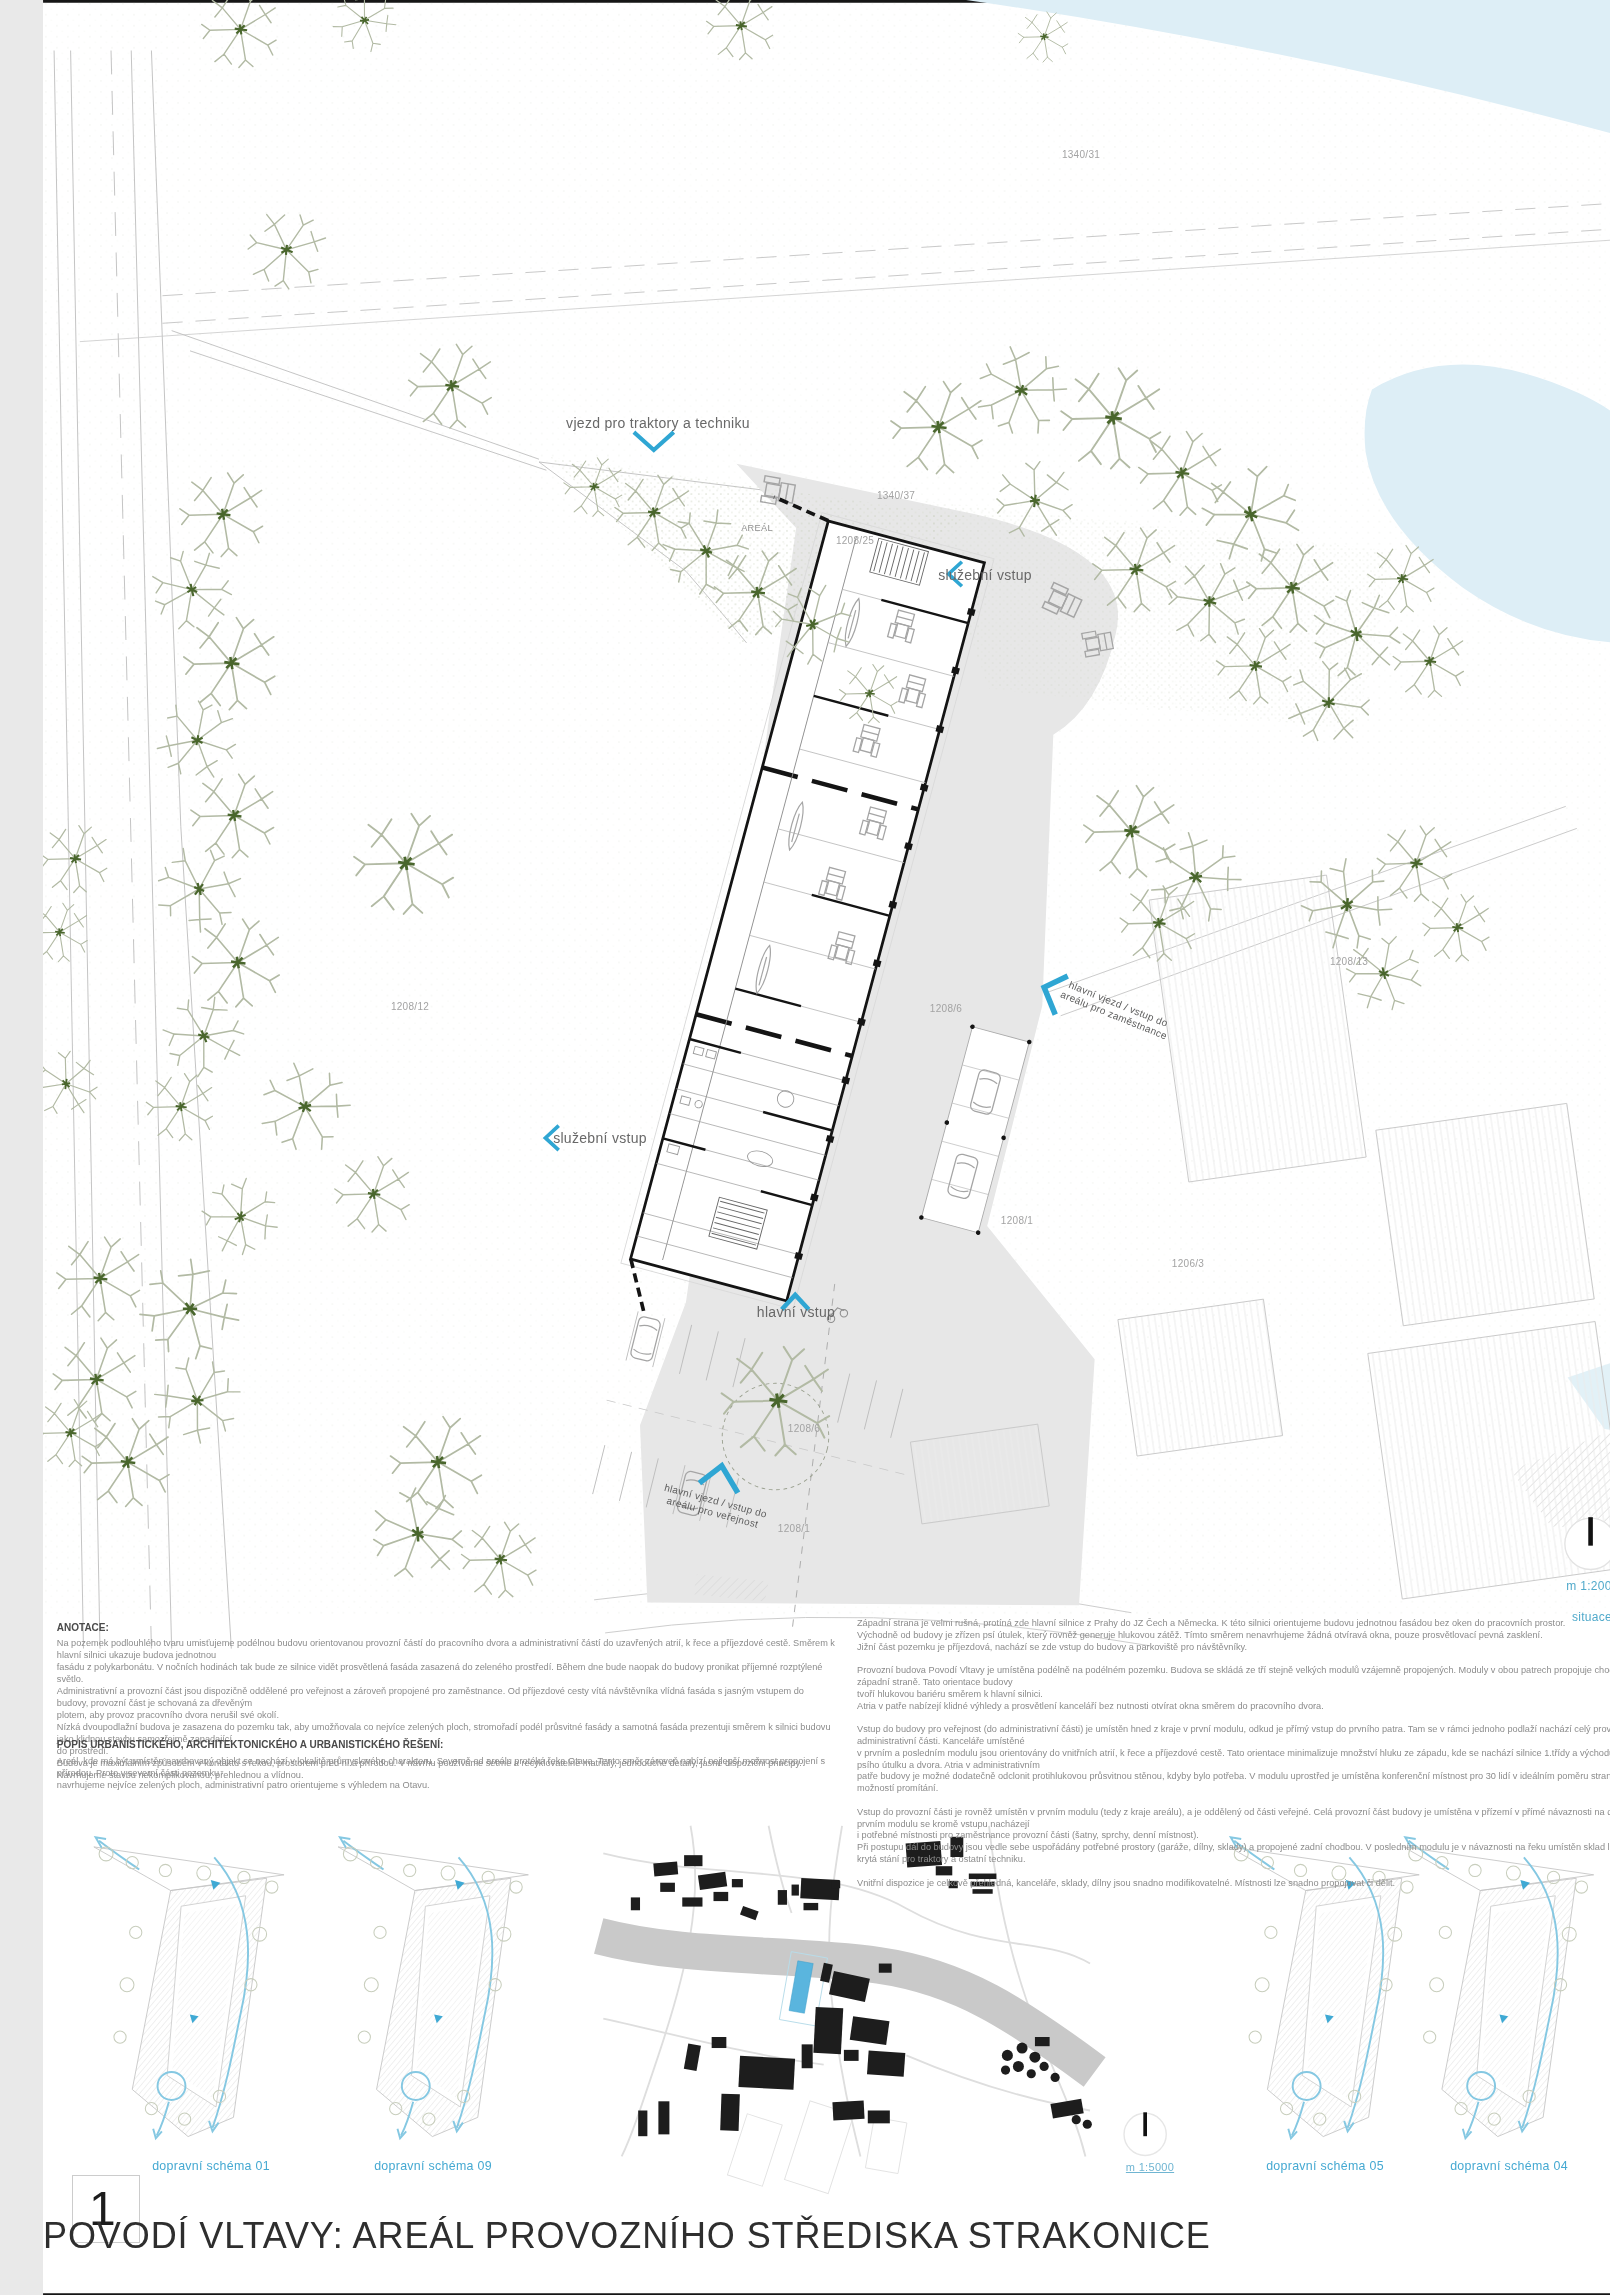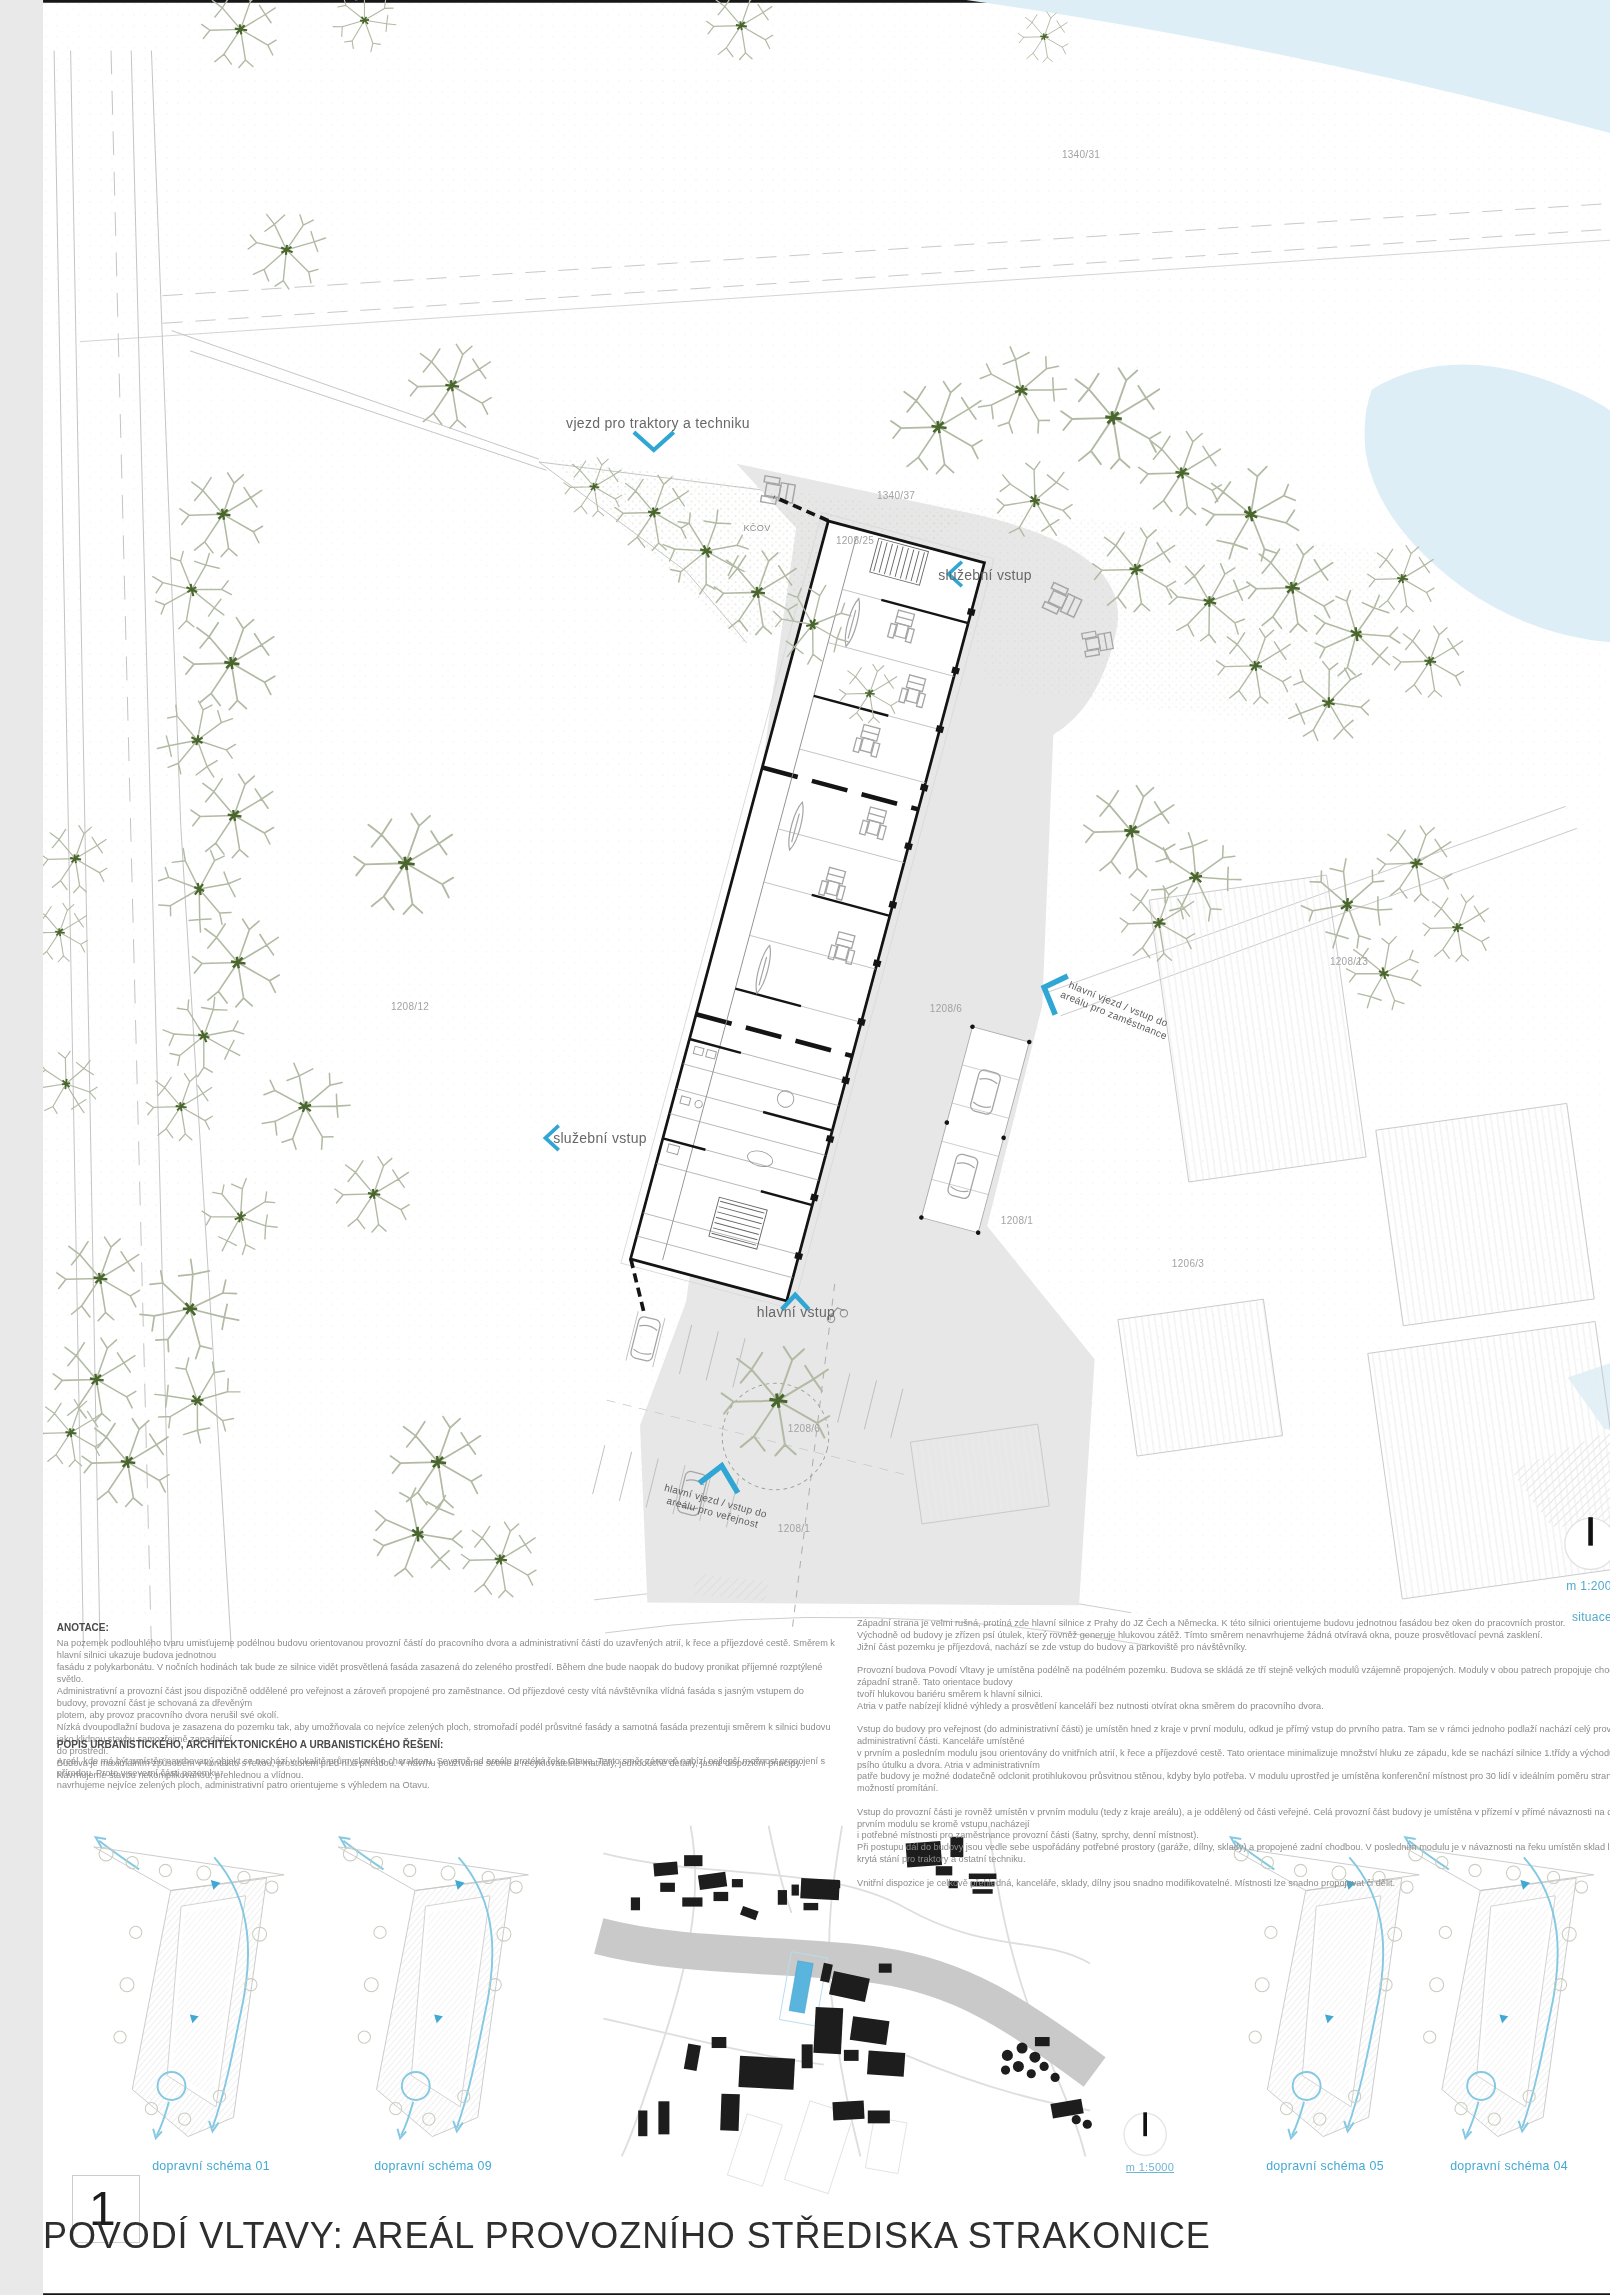--- a/index.html
+++ b/index.html
@@ -466,21 +466,21 @@
 <div class="lbl parcel" style="left:1038px;top:154px">1340/31</div>
 <div class="lbl parcel" style="left:853px;top:495px">1340/37</div>
 <div class="lbl parcel" style="left:812px;top:540px">1208/25</div>
 <div class="lbl parcel" style="left:367px;top:1006px">1208/12</div>
 <div class="lbl parcel" style="left:903px;top:1008px">1208/6</div>
 <div class="lbl parcel" style="left:1306px;top:961px">1208/13</div>
 <div class="lbl parcel" style="left:974px;top:1220px">1208/1</div>
 <div class="lbl parcel" style="left:1145px;top:1263px">1206/3</div>
 <div class="lbl parcel" style="left:761px;top:1428px">1208/6</div>
 <div class="lbl parcel" style="left:751px;top:1528px">1208/1</div>
-<div class="lbl" style="left:714px;top:528px;font-size:9.2px;color:#8f8f8f">KČOV</div>
+<div class="lbl" style="left:714px;top:528px;font-size:9.2px;color:#8f8f8f">AREÁL</div>
 
 <div class="lbl entry" style="left:615px;top:423px">vjezd pro traktory a techniku</div>
 <div class="lbl entry" style="left:942px;top:575px">služební vstup</div>
 <div class="lbl entry" style="left:557px;top:1138px">služební vstup</div>
 <div class="lbl entry" style="left:753px;top:1312px">hlavní vstup</div>
 
 <div class="lbl rot22" style="left:1073px;top:1010px">
   <div>hlavní vjezd / vstup do</div>
   <div>areálu pro zaměstnance</div>
 </div>

